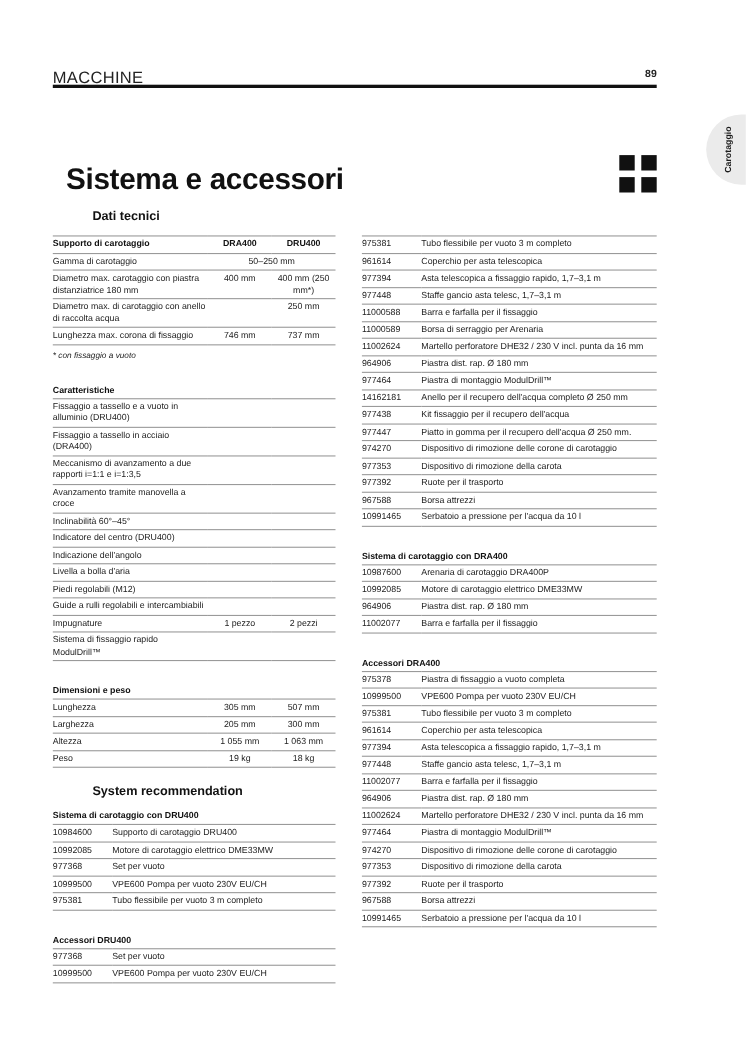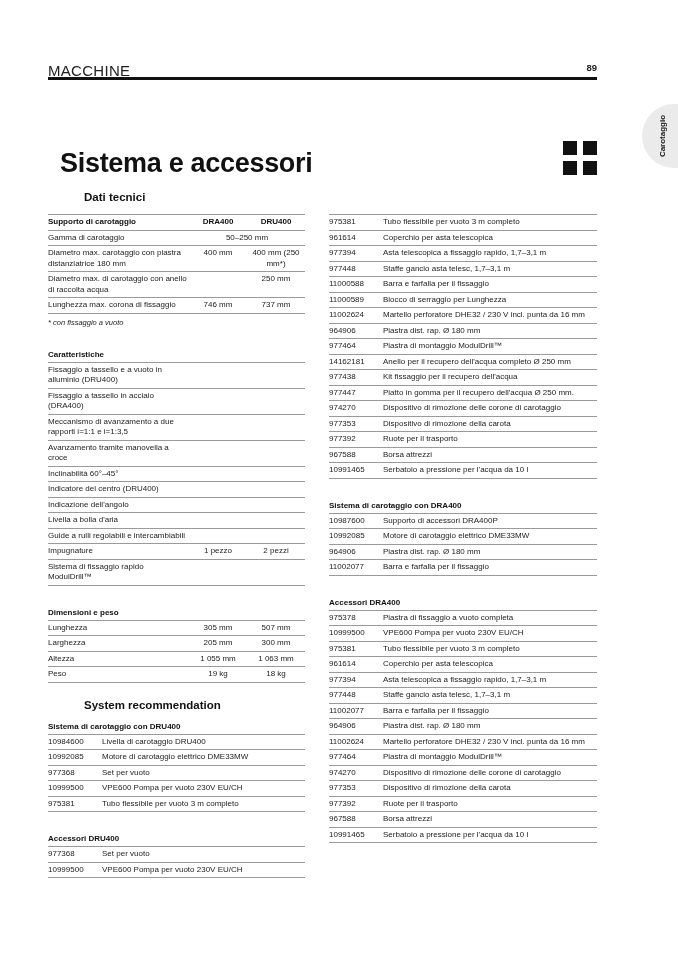--- a/index.html
+++ b/index.html
@@ -119,20 +119,25 @@
           <td>Indicazione dell'angolo</td>
           <td class="num" style="width:58px"></td>
           <td class="num" style="width:58px"></td>
         </tr>
         <tr>
           <td>Livella a bolla d'aria</td>
           <td class="num" style="width:58px"></td>
           <td class="num" style="width:58px"></td>
         </tr>
         <tr>
+          <td>Piedi regolabili (M12)</td>
+          <td class="num" style="width:58px"></td>
+          <td class="num" style="width:58px"></td>
+        </tr>
+        <tr>
           <td>Guide a rulli regolabili e intercambiabili</td>
           <td class="num" style="width:58px"></td>
           <td class="num" style="width:58px"></td>
         </tr>
         <tr>
           <td>Impugnature</td>
           <td class="num" style="width:58px">1 pezzo</td>
           <td class="num" style="width:58px">2 pezzi</td>
         </tr>
         <tr>
@@ -169,21 +174,21 @@
       </tbody>
     </table>
 
   <div class="h2" style="position:static;margin-top:16px;margin-bottom:11px">System recommendation</div>
 
   <div class="block-title" style="margin-bottom:3px">Sistema di carotaggio con DRU400</div>
   <table>
       <tbody id="sdru-body">
         <tr class="top">
           <td class="c1">10984600</td>
-          <td>Livella di carotaggio DRU400</td>
+          <td>Supporto di carotaggio DRU400</td>
         </tr>
         <tr>
           <td class="c1">10992085</td>
           <td>Motore di carotaggio elettrico DME33MW</td>
         </tr>
         <tr>
           <td class="c1">977368</td>
           <td>Set per vuoto</td>
         </tr>
         <tr>
@@ -230,21 +235,21 @@
         <tr>
           <td class="c1">977448</td>
           <td>Staffe gancio asta telesc, 1,7–3,1 m</td>
         </tr>
         <tr>
           <td class="c1">11000588</td>
           <td>Barra e farfalla per il fissaggio</td>
         </tr>
         <tr>
           <td class="c1">11000589</td>
-          <td>Blocco di serraggio per Lunghezza</td>
+          <td>Borsa di serraggio per Arenaria</td>
         </tr>
         <tr>
           <td class="c1">11002624</td>
           <td>Martello perforatore DHE32 / 230 V incl. punta da 16 mm</td>
         </tr>
         <tr>
           <td class="c1">964906</td>
           <td>Piastra dist. rap. Ø 180 mm</td>
         </tr>
         <tr>
@@ -284,21 +289,21 @@
           <td>Serbatoio a pressione per l'acqua da 10 l</td>
         </tr>
       </tbody>
     </table>
 
   <div class="block-title" style="margin-top:22px;margin-bottom:3px">Sistema di carotaggio con DRA400</div>
   <table>
       <tbody id="sdra-body">
         <tr class="top">
           <td class="c1">10987600</td>
-          <td>Supporto di accessori DRA400P</td>
+          <td>Arenaria di carotaggio DRA400P</td>
         </tr>
         <tr>
           <td class="c1">10992085</td>
           <td>Motore di carotaggio elettrico DME33MW</td>
         </tr>
         <tr>
           <td class="c1">964906</td>
           <td>Piastra dist. rap. Ø 180 mm</td>
         </tr>
         <tr>

